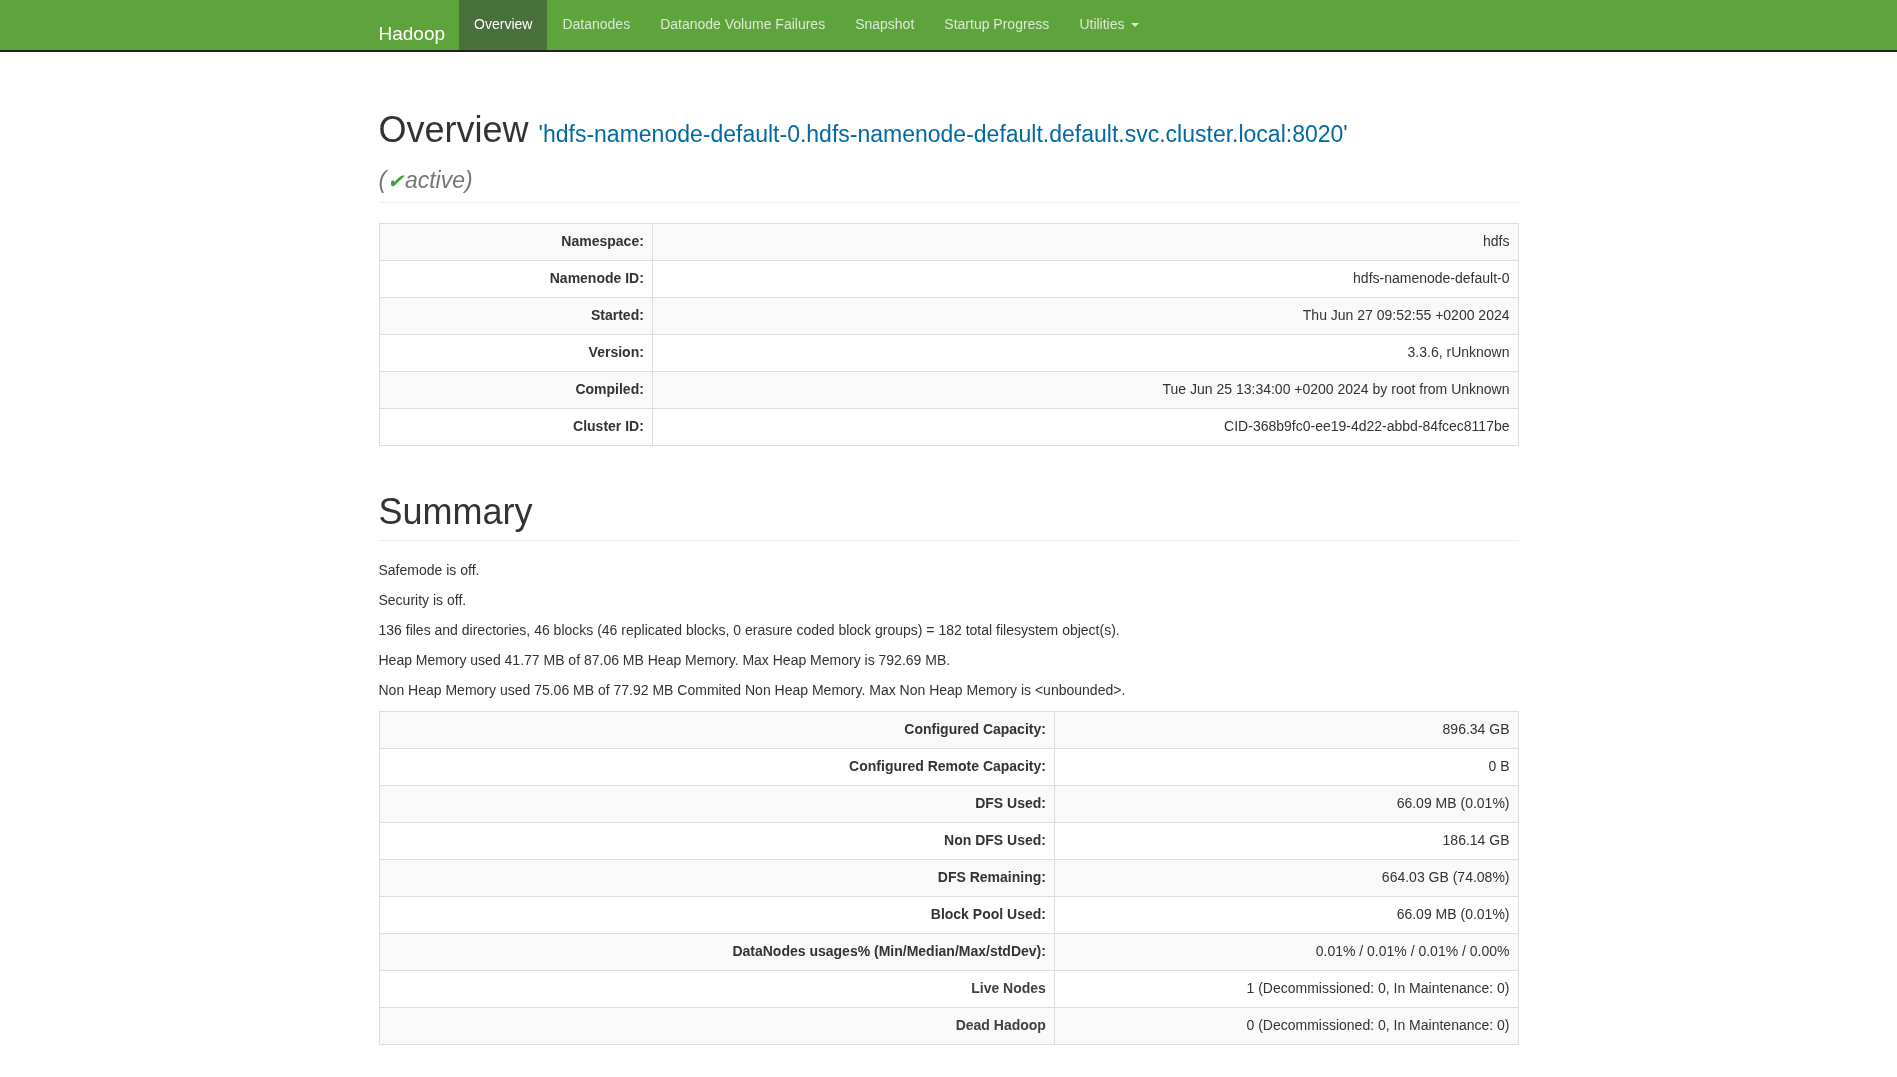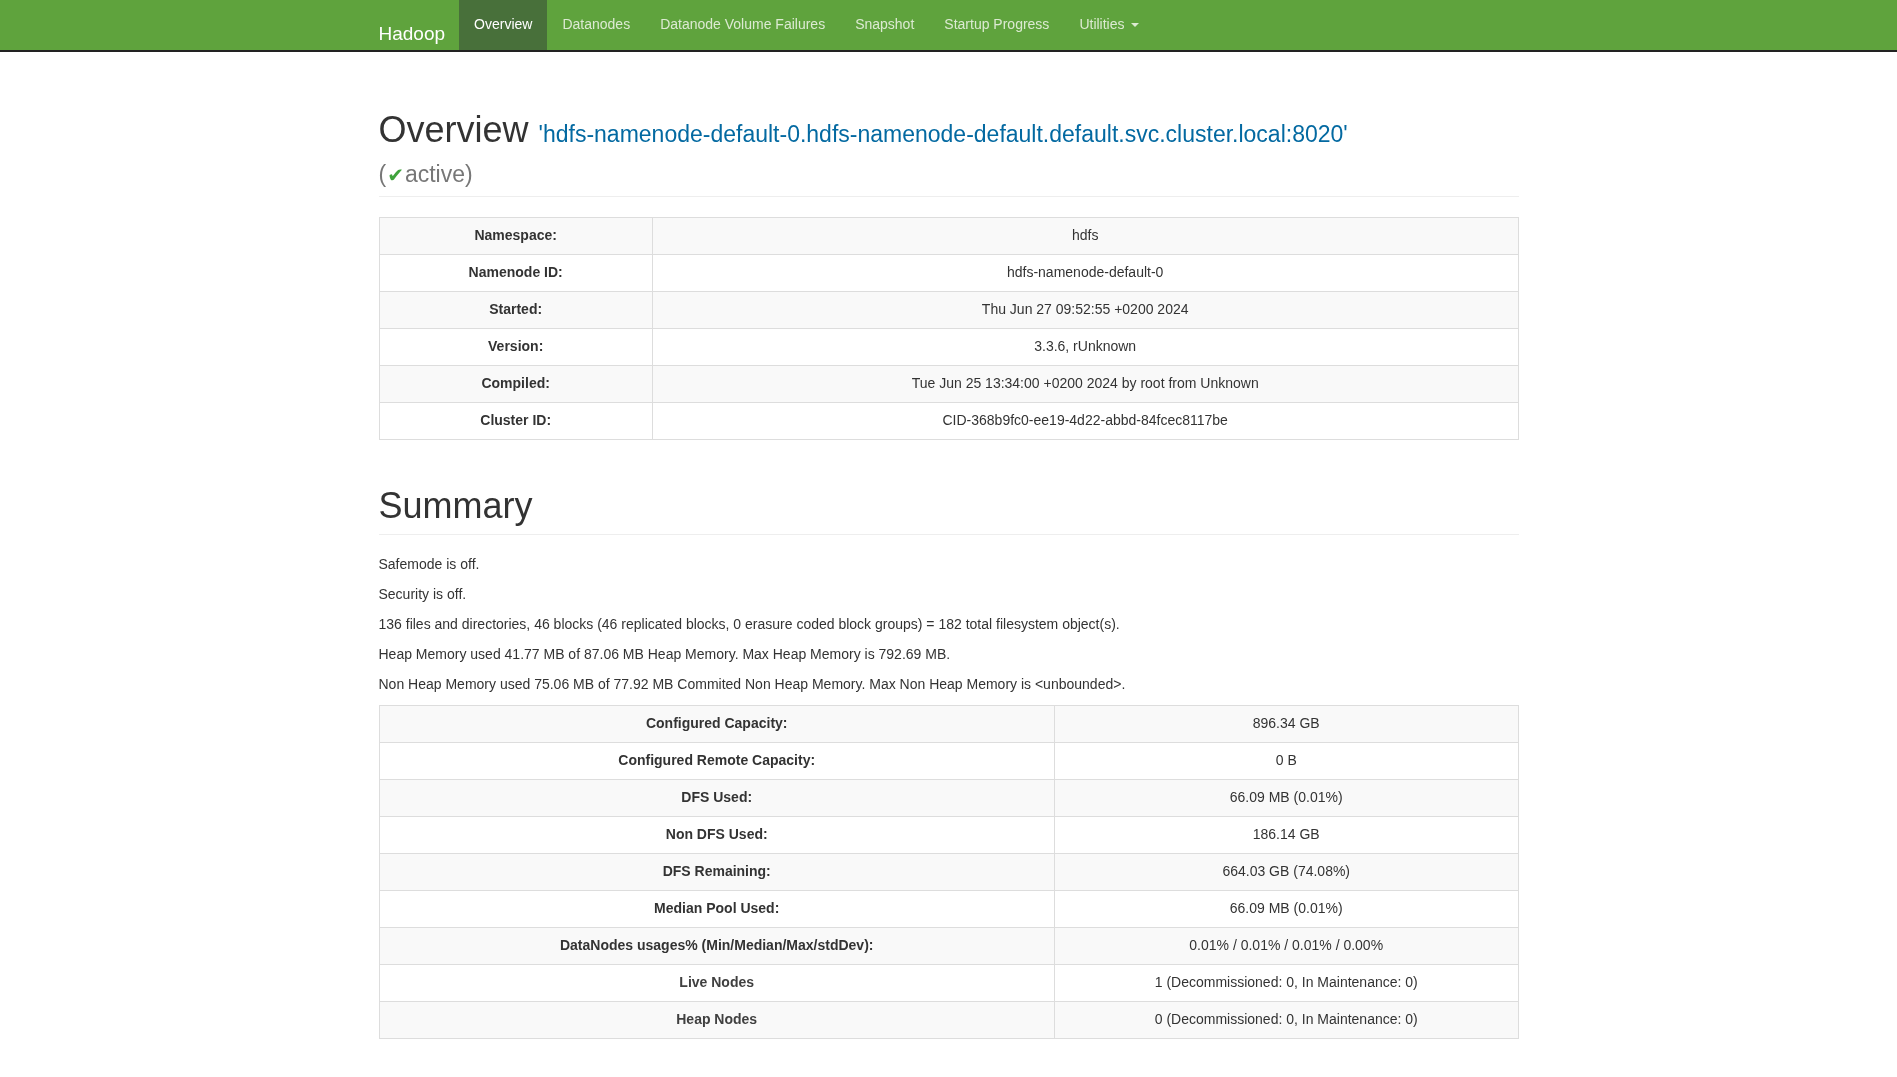--- a/index.html
+++ b/index.html
@@ -64,25 +64,26 @@
     color: #333;
     line-height: 1.1;
   }
   h1 .small-text {
     font-size: 23px;
     color: #0369a1;
     font-weight: normal;
   }
   .h1-line2 {
     display: block;
-    margin-top: 12px;
+    margin-top: 18px;
     font-size: 23px;
     color: #777;
     font-weight: normal;
     line-height: 1.1;
+    font-style: italic;
   }
   .check {
     color: #3fa33c;
     font-size: 20px;
     padding: 0 1px;
   }
 
   
   p { margin: 0 0 10px 0; }
 
@@ -92,21 +93,21 @@
     border-collapse: collapse;
     border: 1px solid #ddd;
     margin-bottom: 20px;
     table-layout: fixed;
   }
   table.info-table { margin-top: 0; }
   table.stats-table { margin-top: 8px; }
   th, td {
     border: 1px solid #ddd;
     padding: 8px;
-    text-align: center;
+    text-align: right;
     vertical-align: top;
     font-size: 14px;
     line-height: 1.42857;
     overflow: hidden;
     white-space: nowrap;
   }
   th { font-weight: bold; color: #333; }
   tbody tr:nth-child(odd) { background: #f9f9f9; }
   tbody tr:nth-child(even) { background: #fff; }
   .info-table th { width: 24%; }
@@ -213,31 +214,31 @@
       </tr>
       <tr>
         <th>Non DFS Used:</th>
         <td>186.14 GB</td>
       </tr>
       <tr>
         <th>DFS Remaining:</th>
         <td>664.03 GB (74.08%)</td>
       </tr>
       <tr>
-        <th>Median Pool Used:</th>
+        <th>Block Pool Used:</th>
         <td>66.09 MB (0.01%)</td>
       </tr>
       <tr>
         <th>DataNodes usages% (Min/Median/Max/stdDev):</th>
         <td>0.01% / 0.01% / 0.01% / 0.00%</td>
       </tr>
       <tr>
         <th><a class="table-link">Live Nodes</a></th>
         <td>1 (Decommissioned: 0, In Maintenance: 0)</td>
       </tr>
       <tr>
-        <th><a class="table-link">Heap Nodes</a></th>
+        <th><a class="table-link">Dead Hadoop</a></th>
         <td>0 (Decommissioned: 0, In Maintenance: 0)</td>
       </tr>
     </tbody>
   </table>
 
 </div>
 
 </body></html>

